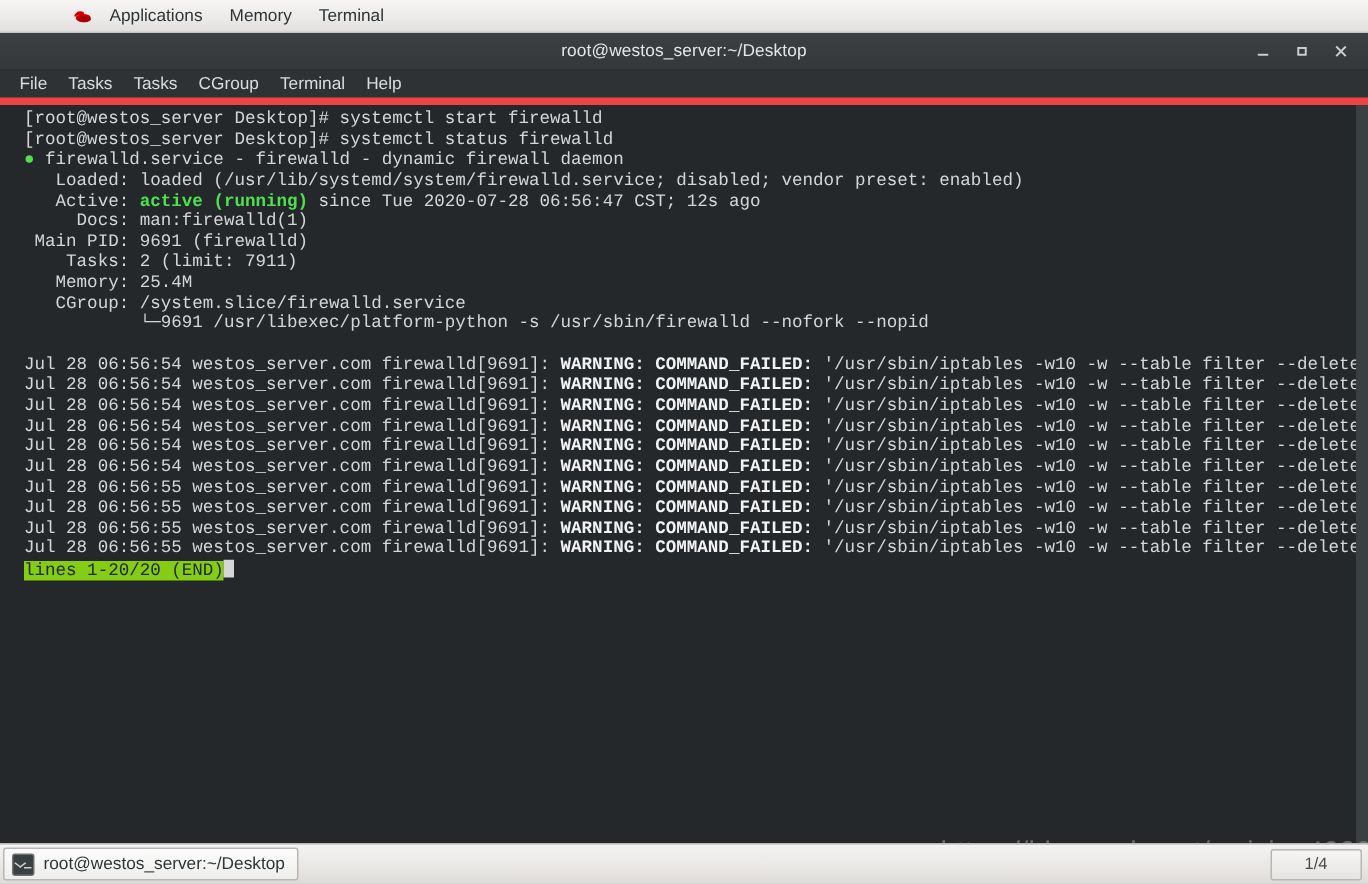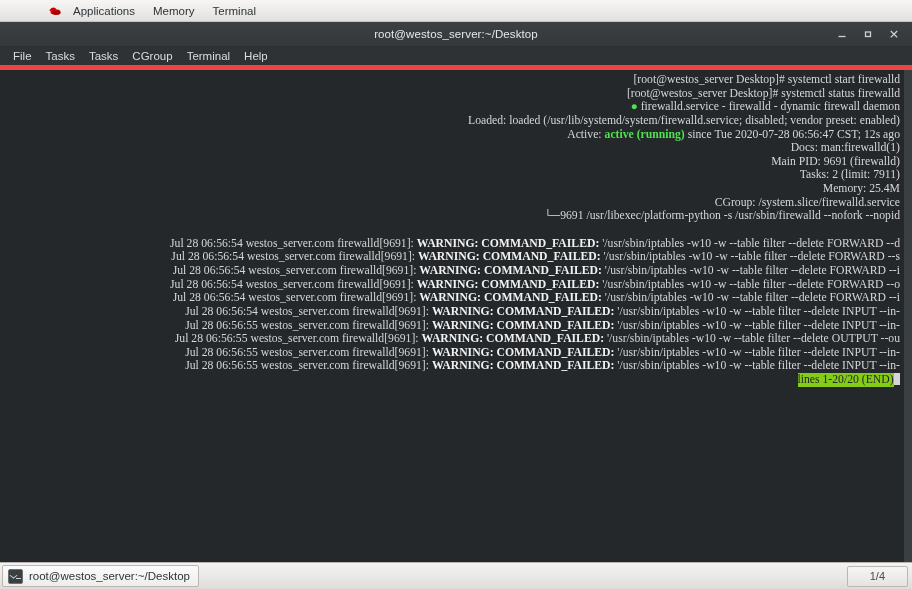--- a/index.html
+++ b/index.html
@@ -87,29 +87,28 @@
   
   #termbody {
     position: relative;
     width: 100%;
     height: 492px;
     background: #24282b;
     overflow: hidden;
   }
   #termtext {
     position: absolute;
-    top: 3px; left: 3px;
+    top: 3px; left: 16px;
     width: 897px;
-    font-family: Liberation Serif, serif;
+    font-family: Liberation Mono, monospace;
     font-size: 11.7px;
     line-height: 13.65px;
     color: #d6d6d6;
     white-space: pre;
     letter-spacing: 0px;
-    text-align: right;
   }
   .ln { height: 13.65px; white-space: pre; overflow: hidden; }
   .grn  { color: #4ee24e; font-weight: bold; margin-top: 27px; }
   .dot  { color: #4ee24e; }
   .wht  { color: #f2f2f2; font-weight: bold; }
   .pager {
     display: inline-block;
     background: #84cc16;
     color: #24282b;
     font-weight: normal;

